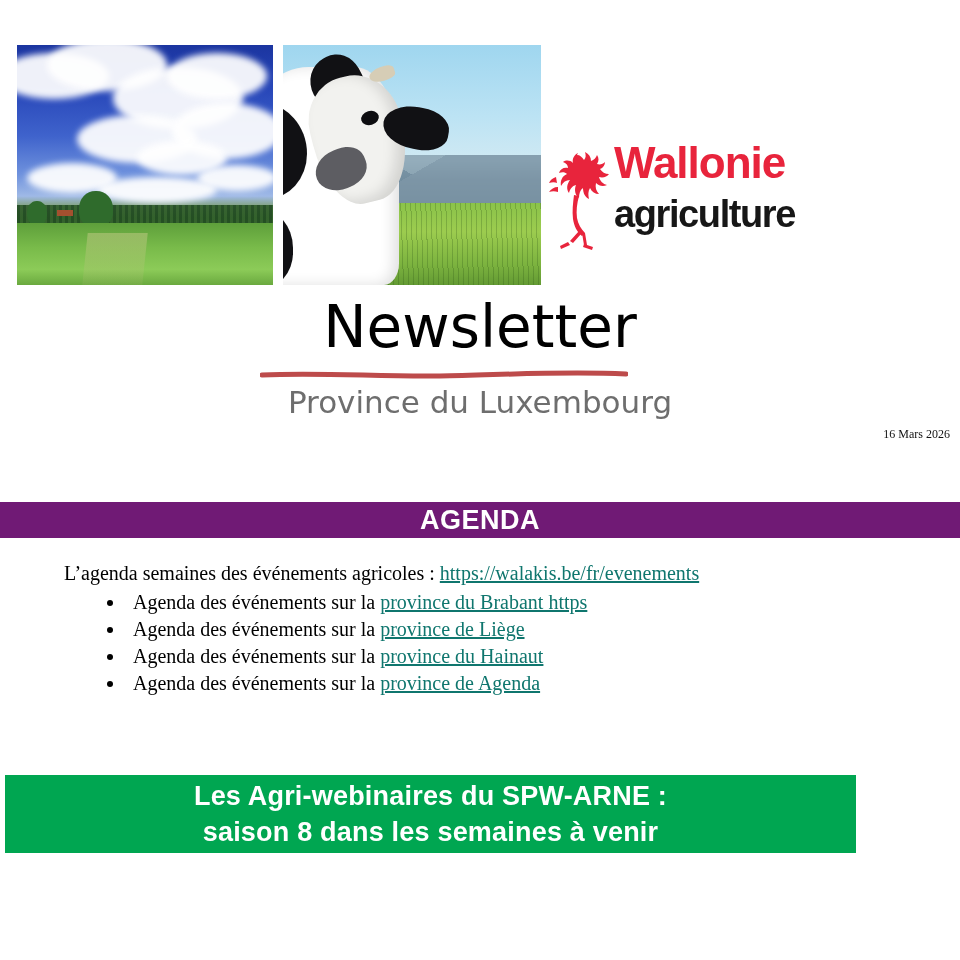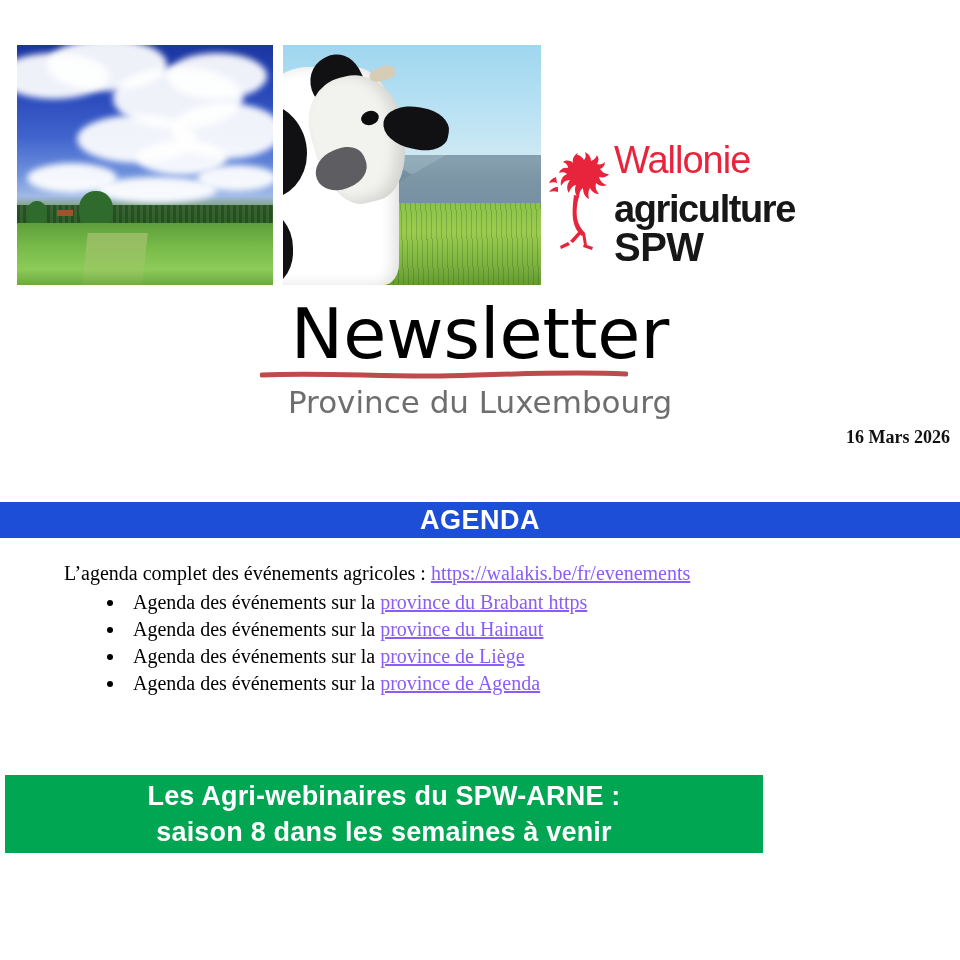--- a/index.html
+++ b/index.html
@@ -195,22 +195,22 @@
   }
   .rooster { position: absolute; left: 0; top: 4px; width: 62px; height: 108px; }
   .logo-words {
     position: absolute;
     left: 66px; top: 0;
     line-height: .92;
   }
   .w-wallonie {
     display: block;
     font-family: "Liberation Sans", sans-serif;
-    font-weight: normal;
-    font-size: 38px;
+    font-weight: bold;
+    font-size: 44px;
     color: #e8243c;
     letter-spacing: -1px;
   }
   .w-agri {
     display: block;
     font-family: "Liberation Sans", sans-serif;
     font-weight: bold;
     font-size: 38px;
     color: #171717;
     letter-spacing: -1.4px;
@@ -226,21 +226,21 @@
     margin-top: 2px;
   }
 
   
   .title-newsletter {
     position: absolute;
     left: 0; top: 293px;
     width: 960px;
     text-align: center;
     font-family: "DejaVu Sans", sans-serif;
-    font-size: 70px;
+    font-size: 58px;
     font-weight: normal;
     color: #000000;
     letter-spacing: 0px;
   }
   .title-rule {
     position: absolute;
     left: 260px; top: 366px;
     width: 368px; height: 16px;
   }
   .title-sub {
@@ -249,31 +249,31 @@
     width: 960px;
     text-align: center;
     font-family: "DejaVu Sans", sans-serif;
     font-size: 31px;
     color: #6e6e6e;
   }
   .date-line {
     position: absolute;
     right: 10px; top: 427px;
     font-family: "Liberation Serif", serif;
-    font-size: 18px;
-    font-weight: bold;
+    font-size: 12px;
+    font-weight: normal;
     color: #111111;
   }
 
   
   .agenda-banner {
     position: absolute;
     left: 0; top: 502px;
     width: 960px; height: 36px;
-    background: #1d4ed8;
+    background: #701a75;
     display: flex;
     align-items: center;
     justify-content: center;
   }
   .agenda-banner .label {
     font-family: "Liberation Sans", sans-serif;
     font-size: 27px;
     font-weight: bold;
     color: #ffffff;
     letter-spacing: .5px;
@@ -308,29 +308,29 @@
   }
   ul.prov-list li .bullet {
     position: absolute;
     left: 107px;
     top: 11px;
     width: 6px; height: 6px;
     background: #000000;
     border-radius: 50%;
   }
   a.doclink {
-    color: #8b5cf6;
+    color: #0f766e;
     text-decoration: underline;
   }
 
   
   .webinar-banner {
     position: absolute;
     left: 5px; top: 775px;
-    width: 758px; height: 78px;
+    width: 851px; height: 78px;
     background: #00a651;
     display: flex;
     flex-direction: column;
     align-items: center;
     justify-content: center;
   }
   .webinar-banner .wline {
     font-family: "Liberation Sans", sans-serif;
     font-size: 27px;
     font-weight: bold;
@@ -384,53 +384,52 @@
         <path d="M30 6c-4 2-6 6-5 10-3-3-7-3-10-1 3 1 5 3 5 6-4-1-8 1-9 5 3-1 6-1 8 1-5 2-7 7-6 12 2-4 5-6 9-6-3 4-4 9-1 13 1-4 3-7 7-8-2 5-1 10 3 13 0-4 1-8 4-10 0 5 2 9 6 11-1-4-1-8 1-11 2 4 5 6 9 6-3-3-4-7-3-11 3 3 7 4 11 2-4-1-7-4-8-8 4 1 8 0 10-3-4 0-7-2-9-5 3-1 5-4 5-7-2 2-5 3-8 2 2-3 2-6 0-9-1 3-3 5-6 6 0-4-2-7-6-9 1 3 1 6-1 8-2-3-4-5-7-5z"></path>
         <path d="M26 48c-1 8-2 16-1 24 1 7 4 13 9 17l3-3c-4-4-7-9-8-15-1-7 0-15 2-22z"></path>
         <path d="M31 84l-9 10 3 2 8-9zM34 86l2 12h3l-2-12z"></path>
         <path d="M20 95l-8 4 1 3 9-4zM36 97l9 3-1 3-9-3z"></path>
         <path d="M8 30c-3 1-6 3-7 6 3-1 6-1 8 0zM10 40c-4 0-7 2-9 5 3-1 6-1 9 0z"></path>
       </g>
     </svg>
     <div class="logo-words">
       <span class="w-wallonie">Wallonie</span>
       <span class="w-agri">agriculture</span>
-      <span class="w-spw">SPW</span>
     </div>
   </div>
 </div>
 
 <div class="title-newsletter">Newsletter</div>
 
 <svg class="title-rule" viewBox="0 0 368 16" preserveAspectRatio="none">
   <path d="M2 9 C60 6, 120 11, 180 10 C240 9, 300 5, 366 8" stroke="#bd4b4b" stroke-width="5" fill="none" stroke-linecap="round"></path>
 </svg>
 
 <div class="title-sub">Province du Luxembourg</div>
 <div class="date-line">16 Mars 2026</div>
 
 <div class="agenda-banner">
   <span class="label">AGENDA</span>
 </div>
 
 <div class="agenda-body">
 
   <div class="intro-line">
-    <span>L’agenda complet des événements agricoles : </span><a class="doclink" href="#">https://walakis.be/fr/evenements</a>
+    <span>L’agenda semaines des événements agricoles : </span><a class="doclink" href="#">https://walakis.be/fr/evenements</a>
   </div>
 
   <ul class="prov-list">
     <li>
       <span class="bullet"></span><span>Agenda des événements sur la </span><a class="doclink" href="#">province du Brabant https</a>
     </li>
     <li>
-      <span class="bullet"></span><span>Agenda des événements sur la </span><a class="doclink" href="#">province du Hainaut</a>
+      <span class="bullet"></span><span>Agenda des événements sur la </span><a class="doclink" href="#">province de Liège </a>
     </li>
     <li>
-      <span class="bullet"></span><span>Agenda des événements sur la </span><a class="doclink" href="#">province de Liège </a>
+      <span class="bullet"></span><span>Agenda des événements sur la </span><a class="doclink" href="#">province du Hainaut</a>
     </li>
     <li>
       <span class="bullet"></span><span>Agenda des événements sur la </span><a class="doclink" href="#">province de Agenda</a>
     </li>
   </ul>
 </div>
 
 <div class="webinar-banner">
   <span class="wline">Les Agri-webinaires du SPW-ARNE :</span>
   <span class="wline">saison 8 dans les semaines à venir</span>

